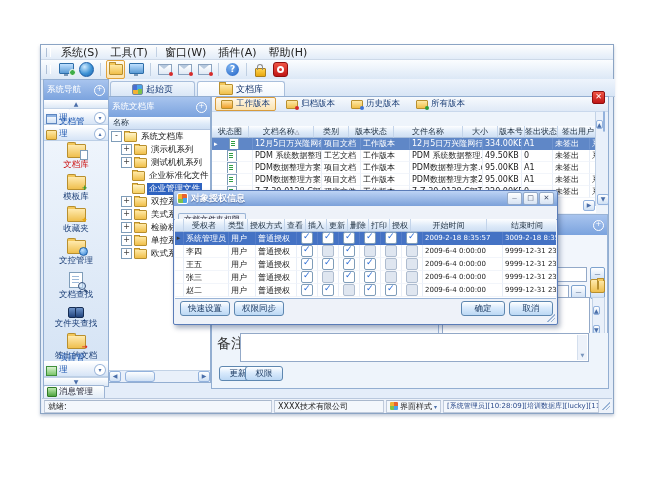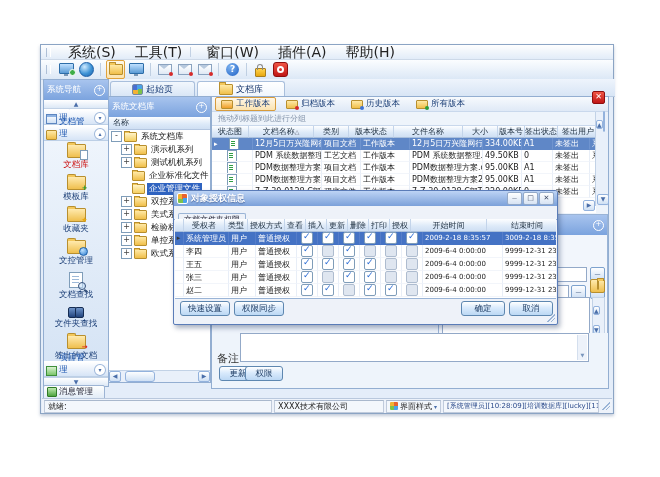--- a/index.html
+++ b/index.html
@@ -1,21 +1,21 @@
 <!DOCTYPE html>
 <html><head>
 <meta charset="utf-8">
 <style>
   html,body{margin:0;padding:0;background:#fff;}
   .canvas{position:relative;width:660px;height:477px;background:#fff;font-family:"DejaVu Sans",sans-serif;overflow:hidden;}
   
   .window{position:absolute;left:40px;top:44px;width:572px;height:368px;background:#e4edf9;border:1px solid #8ba4c4;box-shadow:0 2px 3px rgba(120,140,170,.45);}
   .menubar{position:absolute;left:0;top:0;right:0;height:14px;background:linear-gradient(#fefefe,#e2ecf8);border-bottom:1px solid #cdd9e8;display:flex;align-items:center;padding-left:4px;}
   .grip{width:3px;height:9px;border-left:1px solid #aebfd6;border-right:1px solid #fff;margin:0 4px 0 1px;}
-  .mitem{padding:0 6px;font-size:14px;color:#222;line-height:13px;white-space:nowrap;margin-left:7px;}
+  .mitem{padding:0 6px;font-size:11px;color:#222;line-height:13px;white-space:nowrap;}
   .msep{width:1px;height:10px;background:#c2d1e4;margin:0 2px;}
   .toolbar{position:absolute;left:0;top:15px;right:0;height:19px;background:linear-gradient(#fbfdff,#dce8f6);border-bottom:1px solid #c3d2e5;display:flex;align-items:center;padding-left:4px;gap:3px;}
   .tsep{width:1px;height:13px;background:#bfcfe2;margin:0 2px;}
   .tbico{width:17px;height:17px;display:flex;align-items:center;justify-content:center;border-radius:2px;}
   .tb-active{border:1px solid #e0a23c;background:linear-gradient(#fff8e8,#fbe3ae);}
   
   .fold{position:relative;width:12px;height:9px;background:linear-gradient(#ffe9a6,#f0bf4a);border:1px solid #b88f2e;border-radius:1px;}
   .fold::before{content:"";position:absolute;left:-1px;top:-3px;width:5px;height:2px;background:#f3c85c;border:1px solid #b88f2e;border-bottom:none;border-radius:1px 1px 0 0;}
   .monico{width:13px;height:9px;background:linear-gradient(#bfe0ff,#5b9bd5);border:1px solid #2d6da8;border-radius:1px;position:relative;margin-bottom:3px;}
   .monico::after{content:"";position:absolute;left:4px;bottom:-3px;width:4px;height:2px;background:#7a97b5;}
@@ -120,21 +120,21 @@
   .propspanel{position:absolute;left:226px;top:117px;width:168px;height:119px;background:#f2f6fc;border:1px solid #9ab4d6;}
   .propbody{position:relative;height:104px;}
   .pfield{position:absolute;height:13px;background:#fff;border:1px solid #93a9c8;}
   .pbtn{position:absolute;width:13px;height:12px;background:linear-gradient(#fdfeff,#cfe0f4);border:1px solid #7da2ce;border-radius:2px;font-size:7px;color:#35507a;text-align:center;line-height:11px;}
   .pbtn.dash::after{content:"—";font-size:6px;}
   .pbtn.foldb{background:linear-gradient(#ffeaae,#efbf4e);border-color:#b88f2e;}
   .ptext{position:absolute;left:3px;top:62px;width:146px;height:38px;background:#fff;border:1px solid #93a9c8;}
   .pvscroll{position:absolute;right:2px;top:62px;width:11px;height:38px;background:#e9f0fa;border:1px solid #c2d2e6;}
   
   .detail{position:absolute;left:0;top:236px;right:0;height:55px;background:#eef4fb;}
-  .remlabel{position:absolute;left:5px;top:18px;font-size:11px;color:#333;}
+  .remlabel{position:absolute;left:5px;top:2px;font-size:14px;color:#333;}
   .rembox{position:absolute;left:28px;top:0;width:347px;height:27px;background:#fff;border:1px solid #93a9c8;}
   .remscroll{position:absolute;right:1px;top:1px;bottom:1px;width:9px;background:#edf2fa;border-left:1px solid #d4dfee;}
   .remscroll::after{content:"▼";display:block;font-size:5px;color:#7a96bd;text-align:center;margin-top:17px;}
   .xpbtn{height:13px;background:linear-gradient(#ffffff,#d9eafc 45%,#bcd8f4);border:1px solid #5e87b0;border-radius:3px;font-size:8.5px;color:#17365e;display:flex;align-items:center;justify-content:center;}
   .detail .xpbtn{position:absolute;width:36px;top:33px;}
   
   .dialog{position:absolute;left:173px;top:190px;width:383px;height:133px;background:#eef2f9;border:1px solid #5a7cb8;border-radius:3px 3px 2px 2px;box-shadow:2px 3px 5px rgba(40,60,100,.4);z-index:50;}
   .dtitle{height:15px;background:linear-gradient(#bdd4f5,#7ba0d9);border-radius:2px 2px 0 0;display:flex;align-items:center;padding:0 3px;gap:3px;}
   .dticon{width:9px;height:9px;border-radius:2px;background:conic-gradient(#e8632f 0 25%,#4aa3e8 0 50%,#7dc24b 0 75%,#f2b233 0);border:1px solid #fff;}
   .dttext{color:#fff;font-size:9px;font-weight:bold;text-shadow:0 1px 1px rgba(30,60,120,.6);}
@@ -382,21 +382,20 @@
           <span class="vtab vt-hist">
             <span class="vfold"></span>
             <span>历史版本</span>
           </span>
           <span class="vtab vt-all">
             <span class="vfold"></span>
             <span>所有版本</span>
           </span>
           <span class="closex"></span>
       </div>
-      <div class="grouphint">拖动列标题到此进行分组</div>
       <div class="gridwrap" id="docgrid">
           <div class="trow hrow">
             <div class="hc" style="width: 36px; flex: 0 0 36px;">状态图</div>
             <div class="hc sort" style="width: 64px; flex: 0 0 64px;">文档名称</div>
             <div class="hc" style="width: 34px; flex: 0 0 34px;">类别</div>
             <div class="hc" style="width: 44px; flex: 0 0 44px;">版本状态</div>
             <div class="hc" style="width: 68px; flex: 0 0 68px;">文件名称</div>
             <div class="hc" style="width: 34px; flex: 0 0 34px;">大小</div>
             <div class="hc" style="width: 26px; flex: 0 0 26px;">版本号</div>
             <div class="hc" style="width: 32px; flex: 0 0 32px;">签出状态</div>

